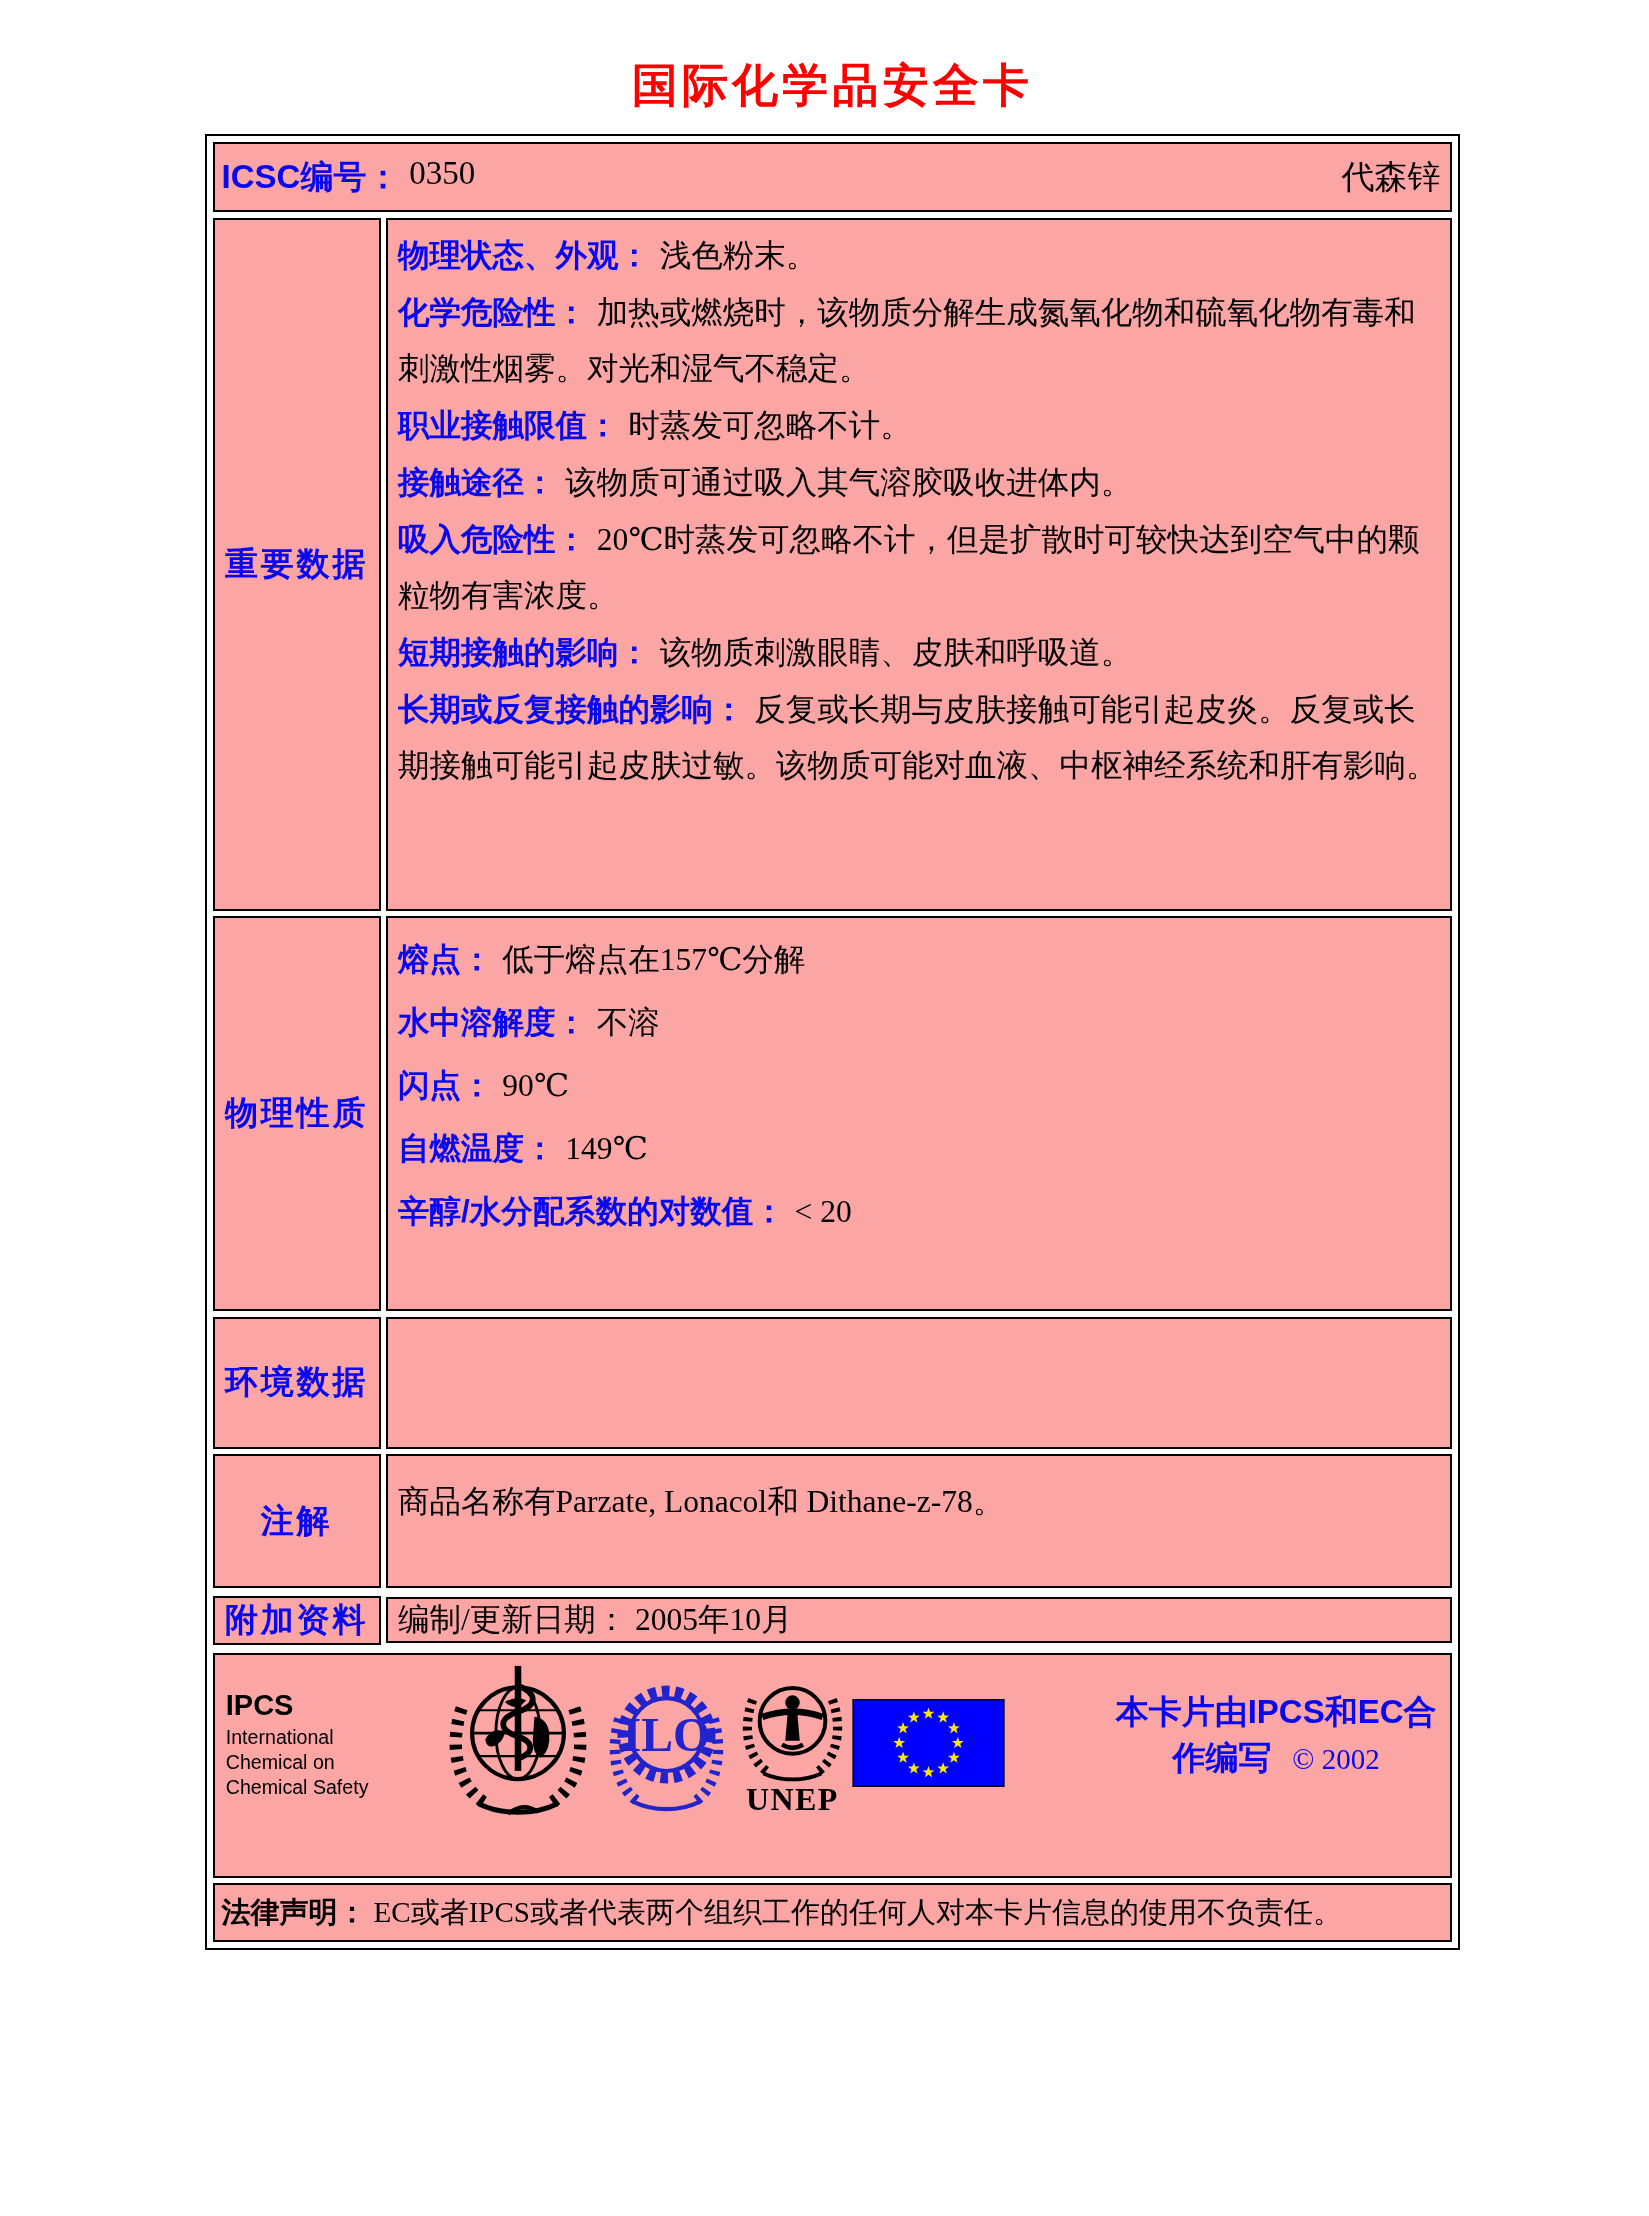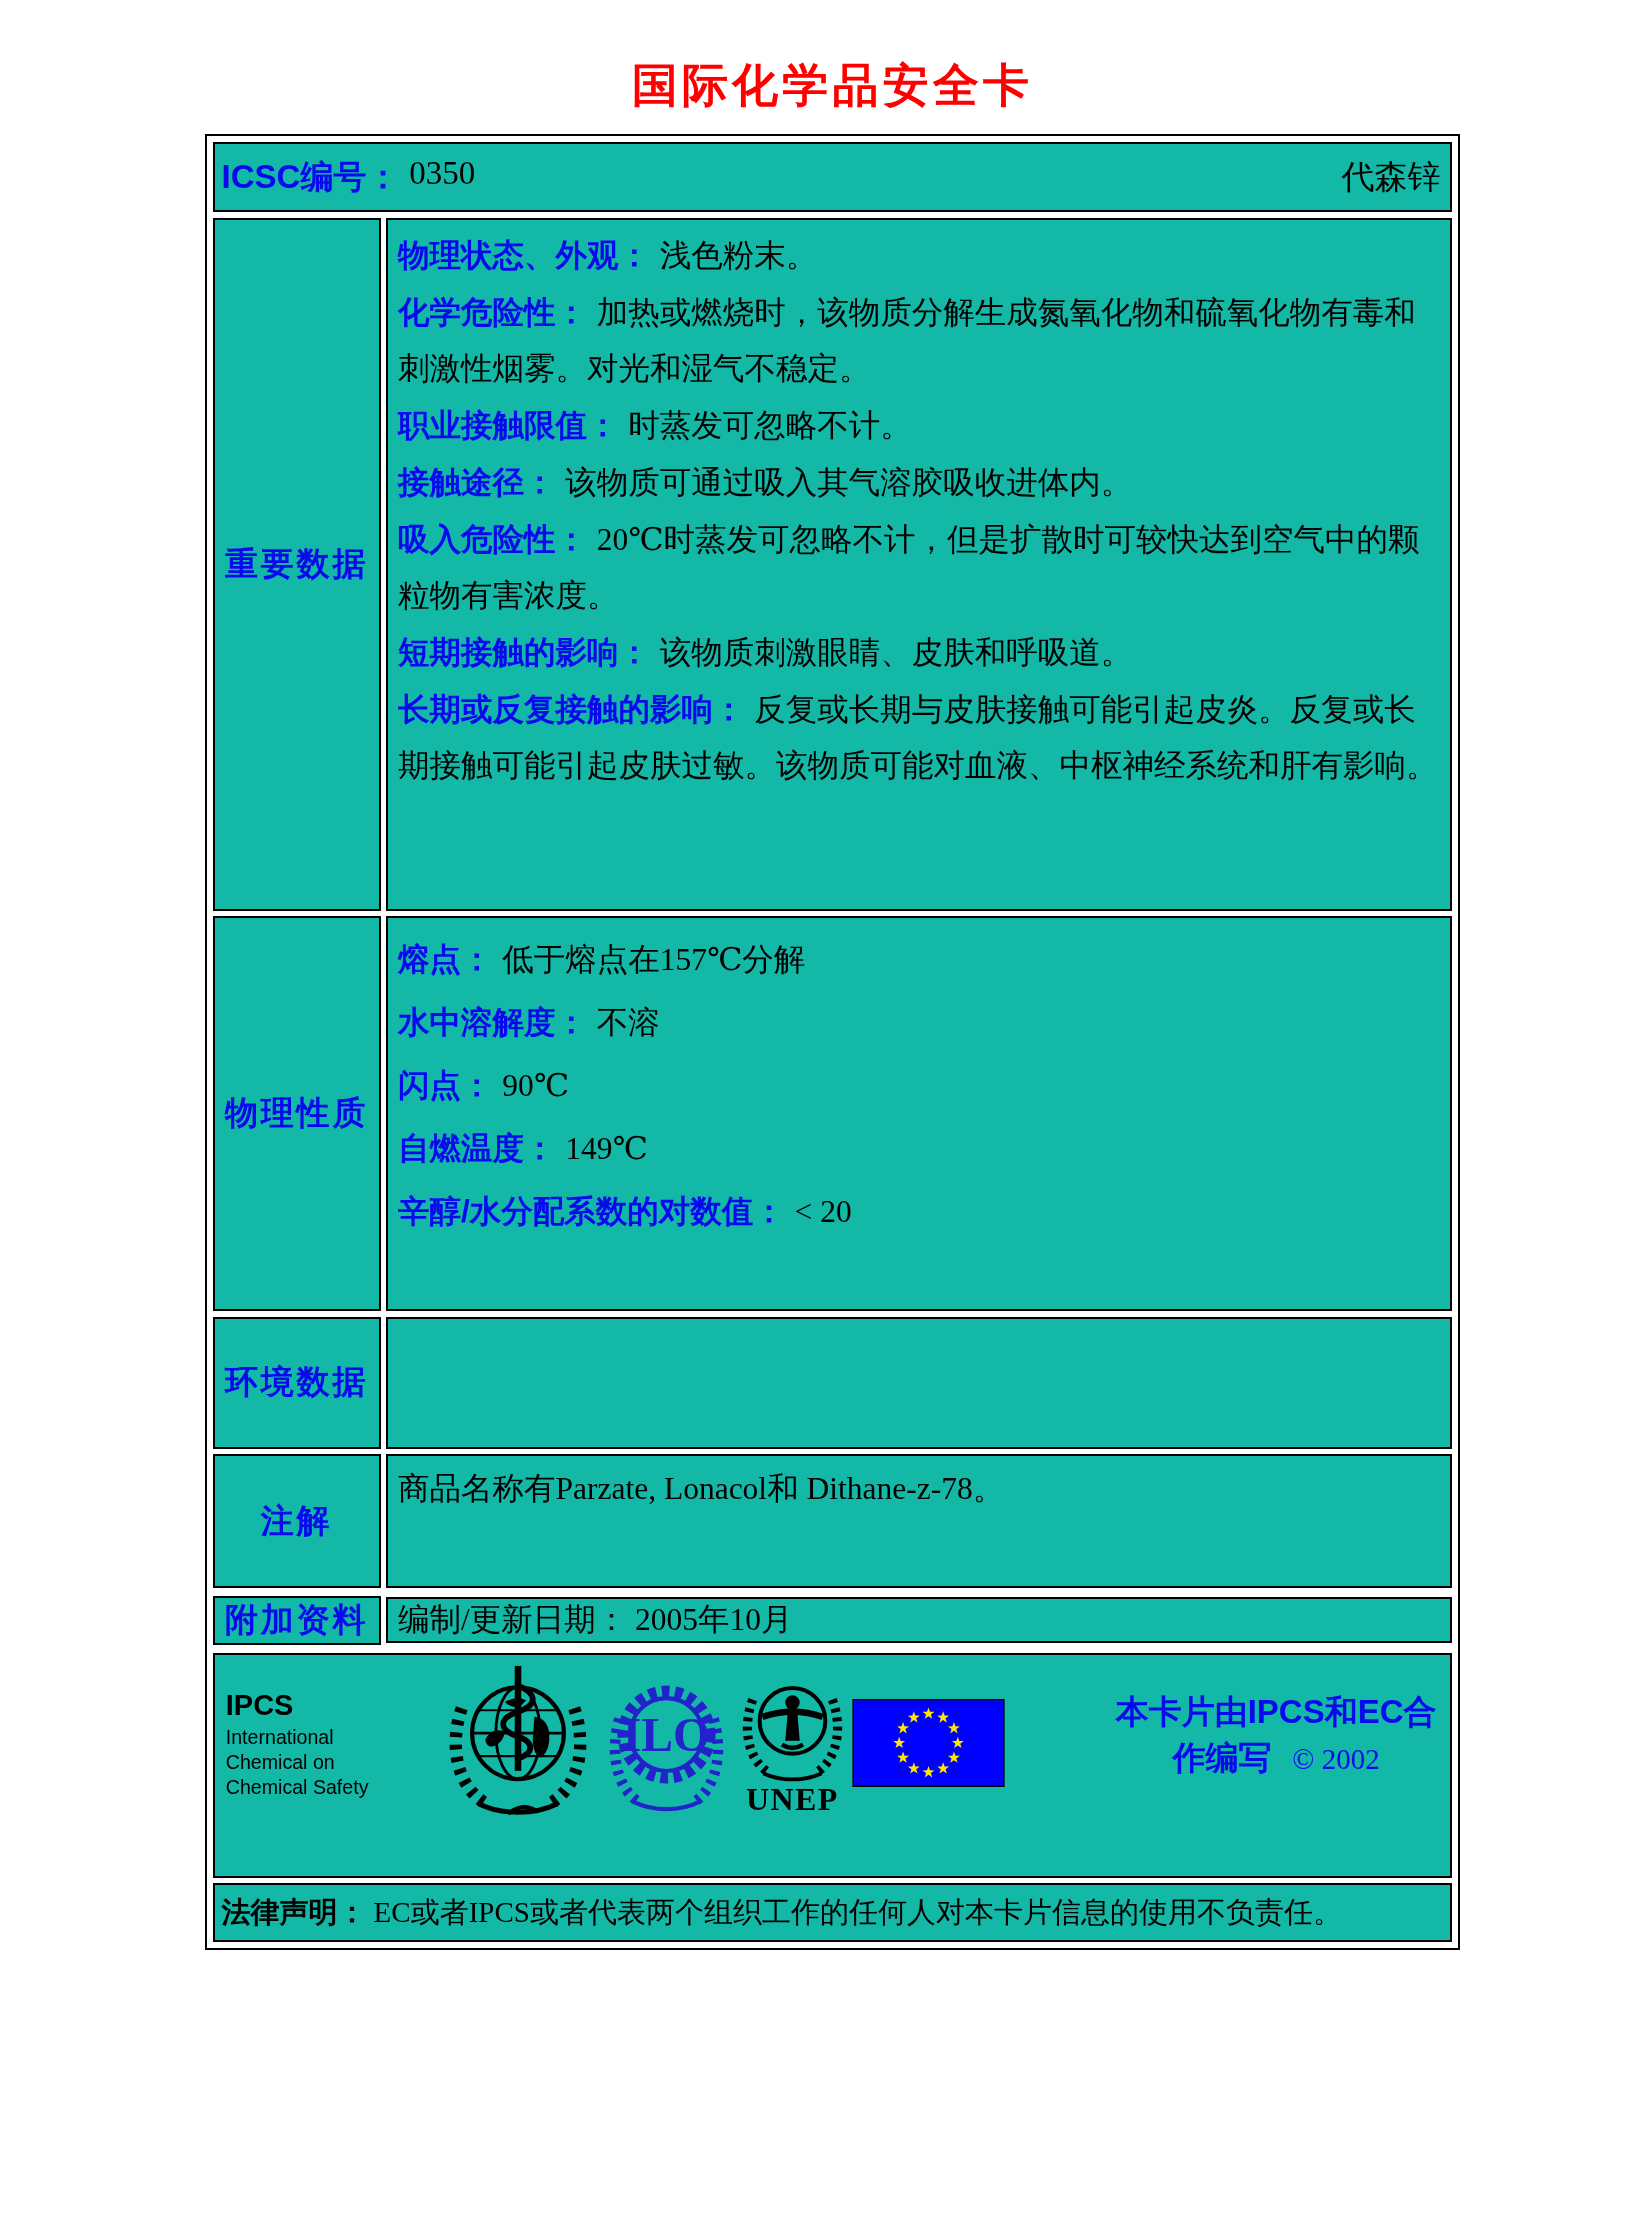--- a/index.html
+++ b/index.html
@@ -14,21 +14,21 @@
     text-align:center; color:#ff0000; font-weight:bold; font-size:46px;
     letter-spacing:4.2px; font-family:"Liberation Sans","DejaVu Sans",sans-serif;
     margin-bottom:17px;
     margin-top:47px;
   }
   .card {
     border:2.8px solid #000; padding:5.6px;
     display:flex; flex-direction:column; gap:5.6px;
   }
   .row { display:flex; gap:5.6px; }
-  .cell { border:2.8px solid #000; background:#14b8a6; }
+  .cell { border:2.8px solid #000; background:#fca5a5; }
   .label-cell {
     flex:0 0 168px; display:flex; align-items:center; justify-content:center;
     color:#0909f0; font-weight:bold; font-size:33px; letter-spacing:2.8px;
     font-family:"Liberation Sans","DejaVu Sans",sans-serif; text-align:center;
   }
   .content-cell { flex:1 1 auto; padding:4.2px 9.8px; font-size:31.5px; }
   .single-cell { flex:1 1 auto; }
 
   
   .r-header  { height:70px; }
@@ -47,21 +47,21 @@
     color:#0909f0; font-weight:bold;
     font-family:"Liberation Sans","DejaVu Sans",sans-serif;
     margin-right:9.8px;
   }
   .chem-name { margin-left:auto; }
 
   .entry { line-height:56px; }
   .imp-content { padding-top:7px; }
   .phys-content { padding-top:9.8px; }
   .phys-content .entry { line-height:63px; }
-  .notes-content, .addl-content { padding-top:8px; line-height:49px; }
+  .notes-content, .addl-content { padding-top:21px; line-height:49px; }
   .addl-cell { display:flex; align-items:center; padding:0 9.8px; font-size:31.5px; }
 
   .footer-cell { display:flex; padding:9.8px 7px 4.2px 7px; }
   .footer-logos {
     display:flex; align-items:center; justify-content:space-between;
     padding:0 104px 0 4.2px; height:158px;
   }
   .ipcs-block {
     font-family:"Liberation Sans","DejaVu Sans",sans-serif;
     font-size:19.6px; line-height:25px; width:210px;

